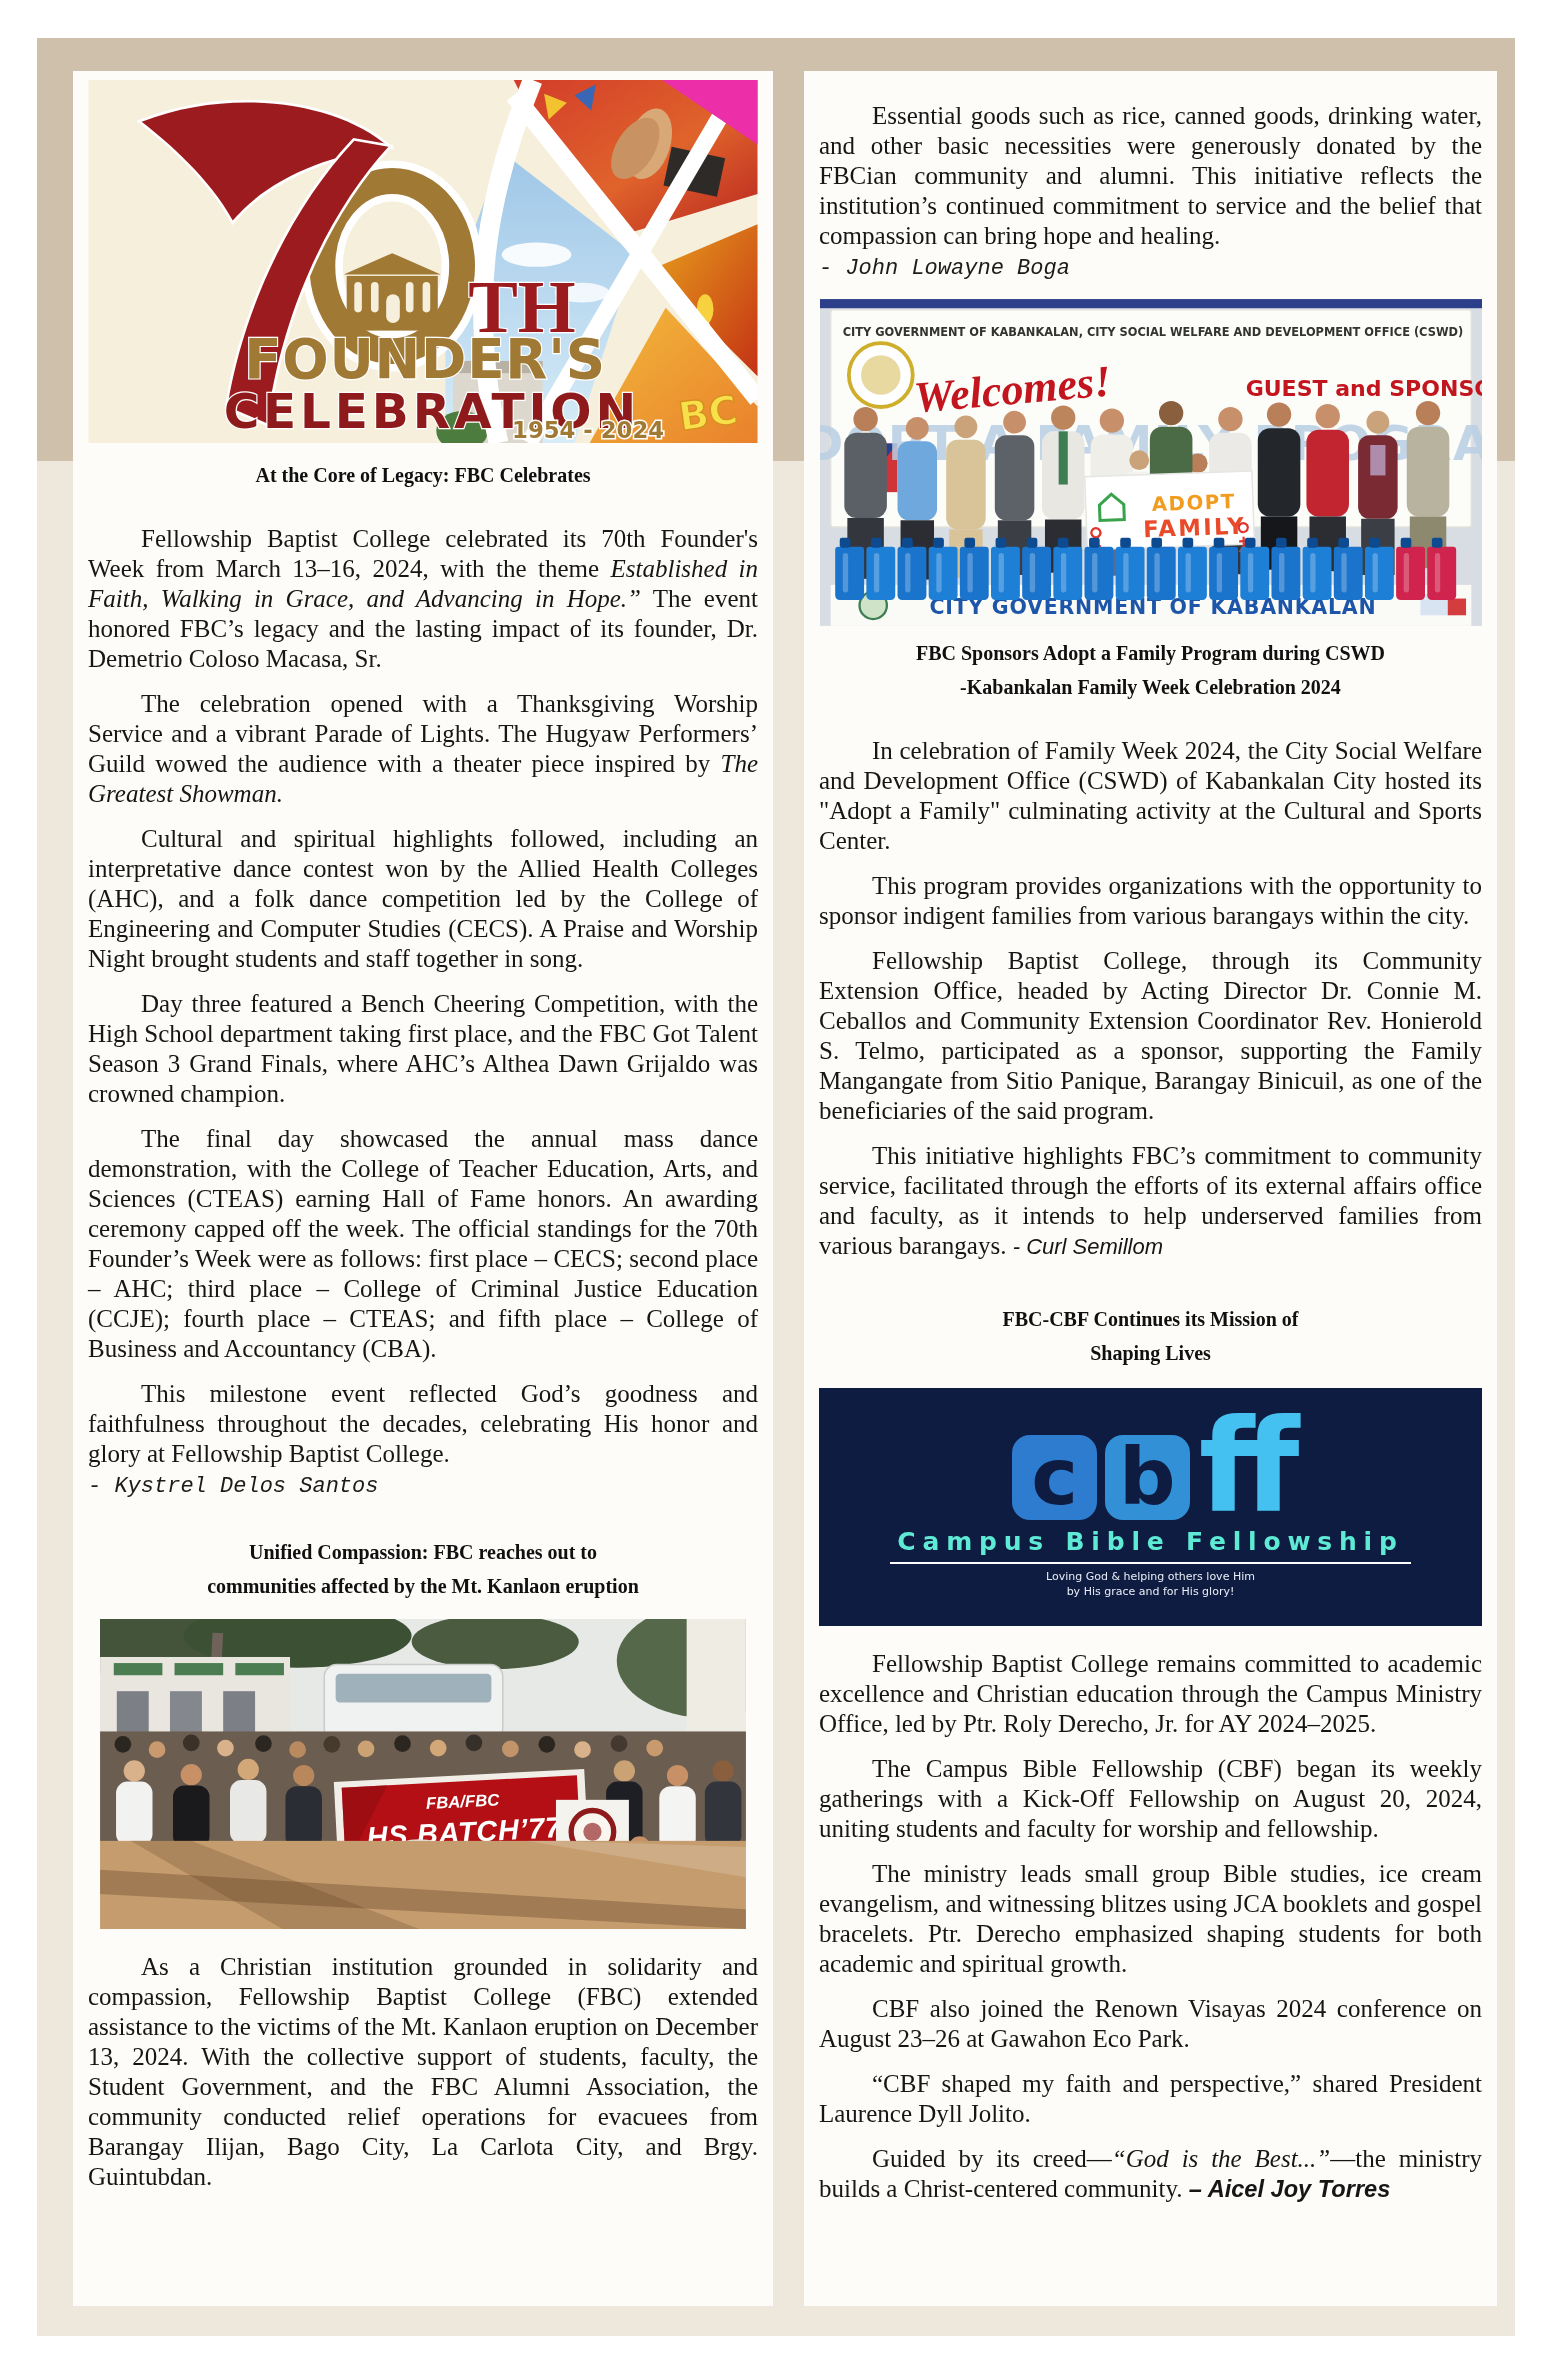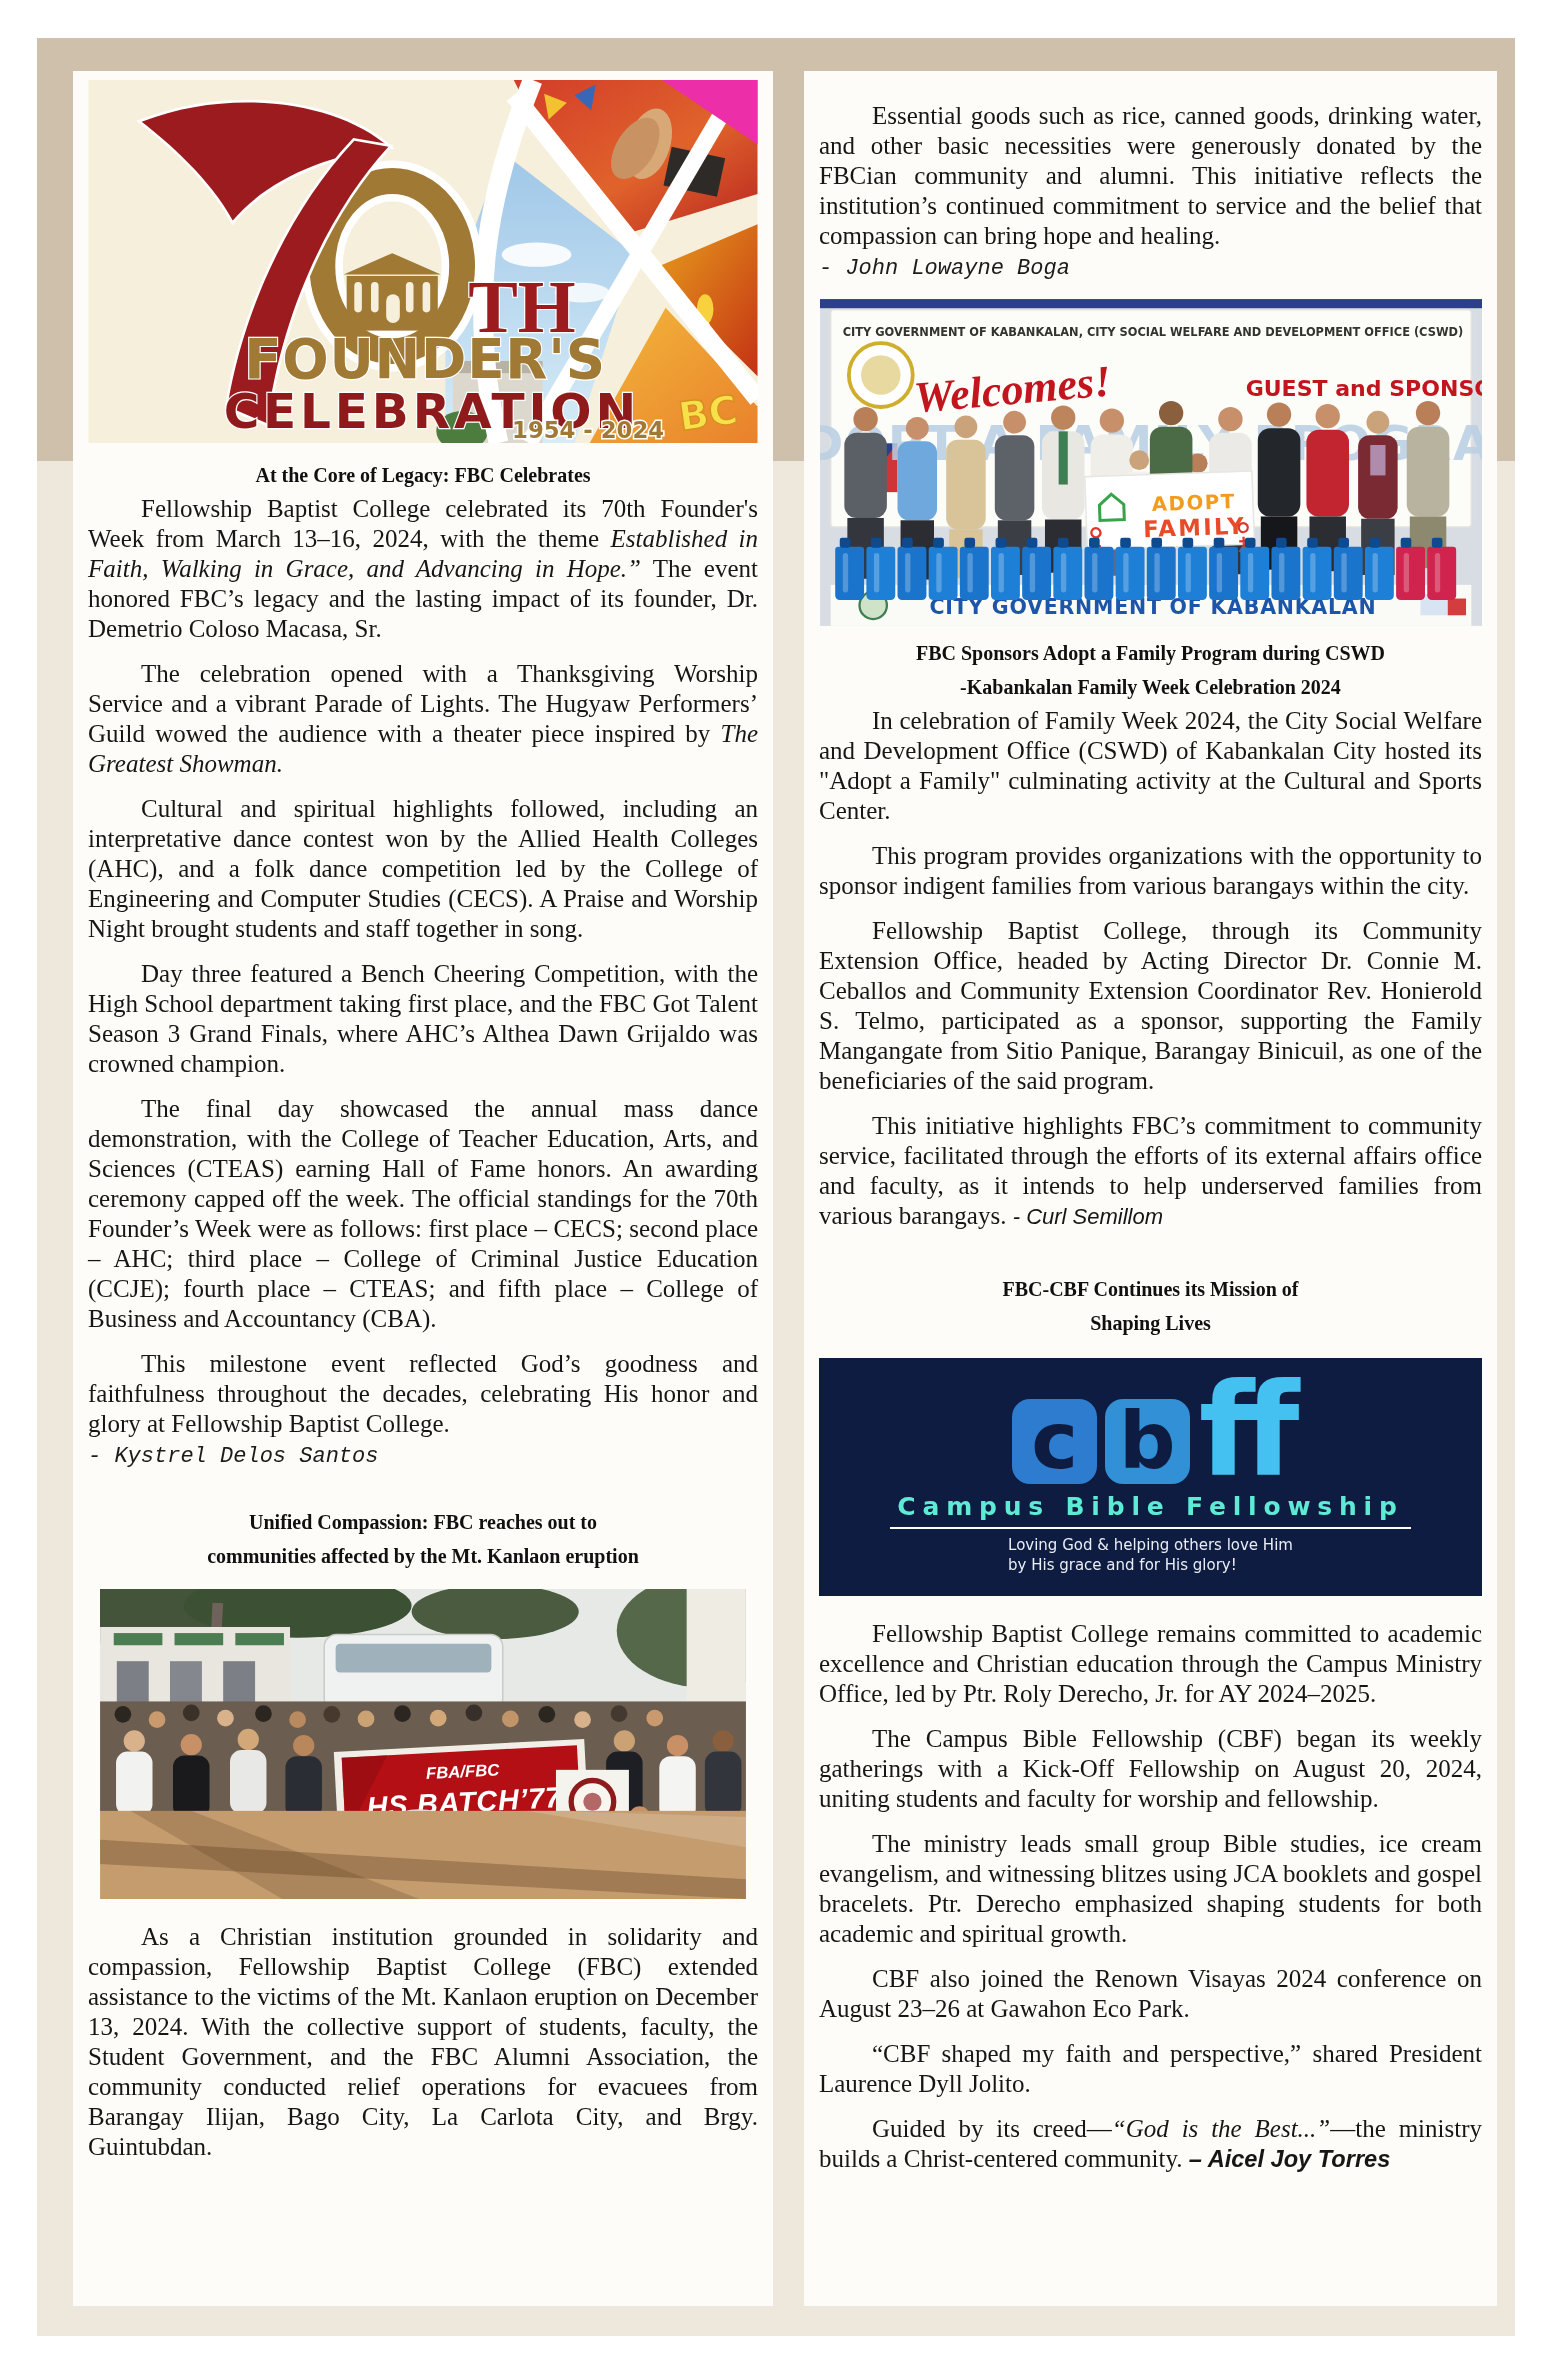--- a/index.html
+++ b/index.html
@@ -7,42 +7,42 @@
          font-family:"Liberation Serif","DejaVu Serif",serif;color:#141414;}
   .band{position:absolute;left:37px;top:38px;width:1478px;height:2298px;background:#ede8db;}
   .band-top{position:absolute;left:0;top:0;right:0;height:423px;background:#cfc0ab;}
   .column{position:absolute;top:71px;height:2235px;background:#fdfcf8;box-sizing:border-box;padding:0 15px;}
   .column.left{left:73px;width:700px;}
   .column.right{left:804px;width:693px;}
 
   .article-h{font-weight:bold;font-size:20px;line-height:34px;text-align:center;color:#101010;margin:0;}
   .mt-sect{margin-top:36px;}
   p.body{margin:15px 0 0 0;font-size:25px;line-height:30px;text-align:justify;text-indent:53px;color:#161616;}
-  p.body.first{margin-top:2px;}
+  p.body.first{margin-top:32px;}
   .byline{text-align:left;font-family:Liberation Mono, monospace;font-style:italic;
           font-size:22px;color:#1c1c1c;margin-top:4.6px;padding-right:7.6px;}
   .inline-by{font-family:"Liberation Sans","DejaVu Sans",sans-serif;font-style:italic;font-size:22px;}
   .inline-by.strong{font-weight:bold;font-size:23.6px;}
 
   .logo-art{margin-top:9px;height:363px;position:relative;}
   .photo{display:block;margin:16.7px auto 0 auto;}
   .cswd-photo{margin-top:18px;}
 
   .cbf-logo{margin-top:18px;height:238px;background:#0e1c41;display:flex;flex-direction:column;
             align-items:center;justify-content:center;}
   .cbf-letters{display:flex;align-items:flex-end;font-family:"DejaVu Sans","Liberation Sans",sans-serif;}
   .cbf-tile{width:85px;height:85px;border-radius:18px;display:flex;align-items:center;justify-content:center;
             font-weight:bold;font-size:79px;line-height:1;color:#0e1c41;}
   .tile-c{background:#2d7cd0;}
   .tile-b{background:#3190d6;margin-left:7.6px;}
   .cbf-ff{font-weight:bold;font-size:128px;line-height:0.82;color:#45c1f1;letter-spacing:-10.6px;margin-left:9px;}
   .cbf-name{margin-top:7.6px;font-family:"DejaVu Sans","Liberation Sans",sans-serif;font-weight:bold;
             font-size:25px;letter-spacing:6.8px;color:#5eead4;border-bottom:2.3px solid #ffffff;padding:0 7.6px 6px 7.6px;}
-  .cbf-tag{margin-top:6px;font-family:"DejaVu Sans","Liberation Sans",sans-serif;font-size:15px;line-height:1.35;
-           color:#e9edf6;text-align:left;}
+  .cbf-tag{margin-top:6px;font-family:"DejaVu Sans","Liberation Sans",sans-serif;font-size:11px;line-height:1.35;
+           color:#e9edf6;text-align:center;}
 </style>
 </head>
 <body>
 
 <div class="sheet">
   <div class="band">
     <div class="band-top"></div>
   </div>
 
   <div class="column left">

